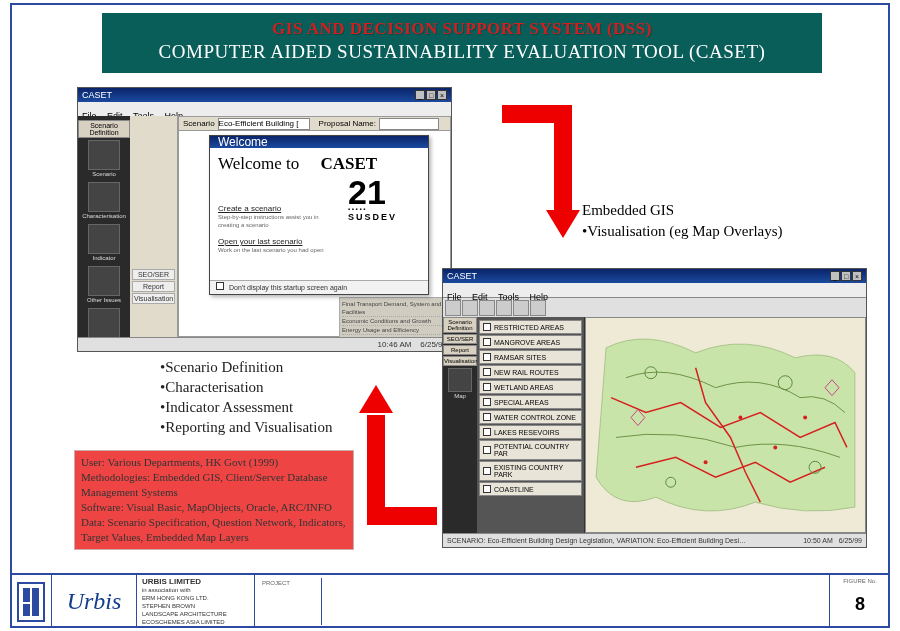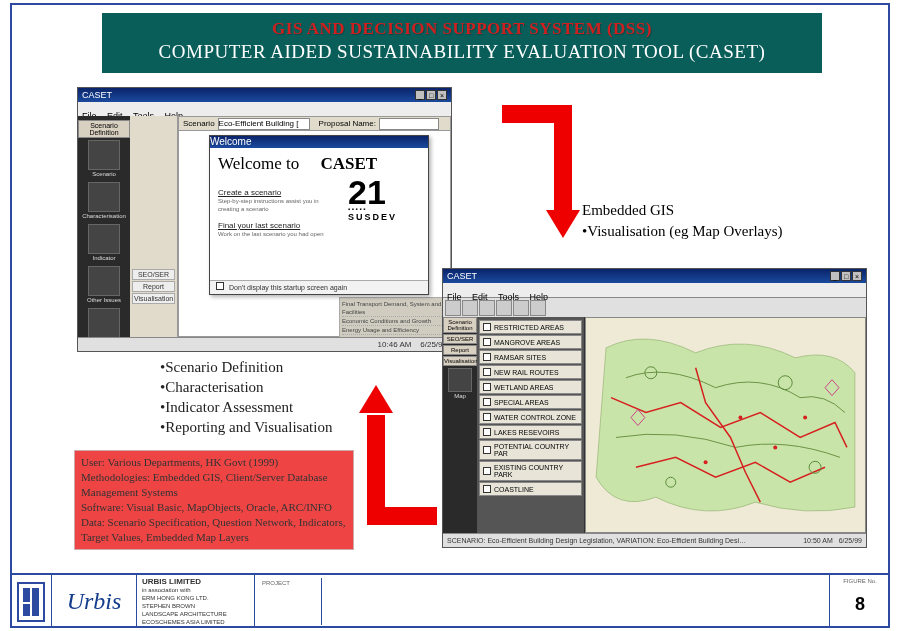--- a/index.html
+++ b/index.html
@@ -103,31 +103,31 @@
   .scen-hdr{
     height:14px;background:#e0dbcb;border-bottom:1px solid #999;font-size:8px;padding:1px 4px;
     display:flex;align-items:center;
   }
   .scen-hdr input{height:12px;font-size:8px;border:1px solid #888;margin:0 3px;}
   .welcome{
     position:absolute;left:30px;top:18px;width:220px;height:160px;
     background:#fff;border:1px solid #444;
     box-shadow:2px 2px 4px rgba(0,0,0,0.3);
   }
-  .welcome .wtb{background:linear-gradient(#0a246a,#1b4a9e);color:#fff;height:12px;line-height:12px;padding:0 0;font-size:10px;}
+  .welcome .wtb{background:linear-gradient(#0a246a,#1b4a9e);color:#fff;height:12px;line-height:12px;padding:0 8px;font-size:12px;}
   .welcome .wbody{padding:6px 8px 2px 8px;position:relative;height:132px;}
   .welcome .wtitle{font-family:"Times New Roman",serif;font-size:17px;}
   .welcome .wtitle b{font-weight:bold;}
   .welcome .logo{
     position:absolute;right:8px;top:30px;width:72px;text-align:left;
     font-family:Liberation Sans, sans-serif;
   }
   .welcome .logo .big{font-size:34px;font-weight:bold;line-height:28px;}
   .welcome .logo .sml{font-size:9px;letter-spacing:2px;font-weight:bold;}
-  .welcome .opts{position:absolute;left:8px;top:40px;width:120px;font-size:7px;color:#333;}
+  .welcome .opts{position:absolute;left:8px;top:56px;width:120px;font-size:7px;color:#333;}
   .welcome .opt{margin-bottom:8px;}
   .welcome .opt .ot{font-size:8px;text-decoration:underline;color:#222;}
   .welcome .od{font-size:6px;color:#666;line-height:8px;}
   .welcome .wfoot{
     position:absolute;left:0;right:0;bottom:0;height:14px;border-top:1px solid #aaa;
     font-size:7px;padding:1px 6px;color:#333;background:#f2f2f2;
   }
   .statusbar{
     position:absolute;left:0;right:0;bottom:0;height:14px;background:#e0e0e0;border-top:1px solid #888;
     font-size:8px;color:#333;text-align:right;padding:0 4px;line-height:13px;
@@ -294,21 +294,21 @@
               <span>Welcome to</span>
               &nbsp;&nbsp;&nbsp;
               <b>CASET</b>
             </div>
             <div class="opts">
               <div class="opt">
                 <div class="ot">Create a scenario</div>
                 <div class="od">Step-by-step instructions assist you in creating a scenario</div>
               </div>
               <div class="opt">
-                <div class="ot">Final your last scenario</div>
+                <div class="ot">Open your last scenario</div>
                 <div class="od">Work on the last scenario you had open</div>
               </div>
             </div>
             <div class="logo">
               <div class="big">21</div>
               <div style="font-size:6px;">▪ ▪ ▪ ▪ ▪</div>
               <div class="sml">SUSDEV</div>
             </div>
           </div>
           <div class="wfoot">

